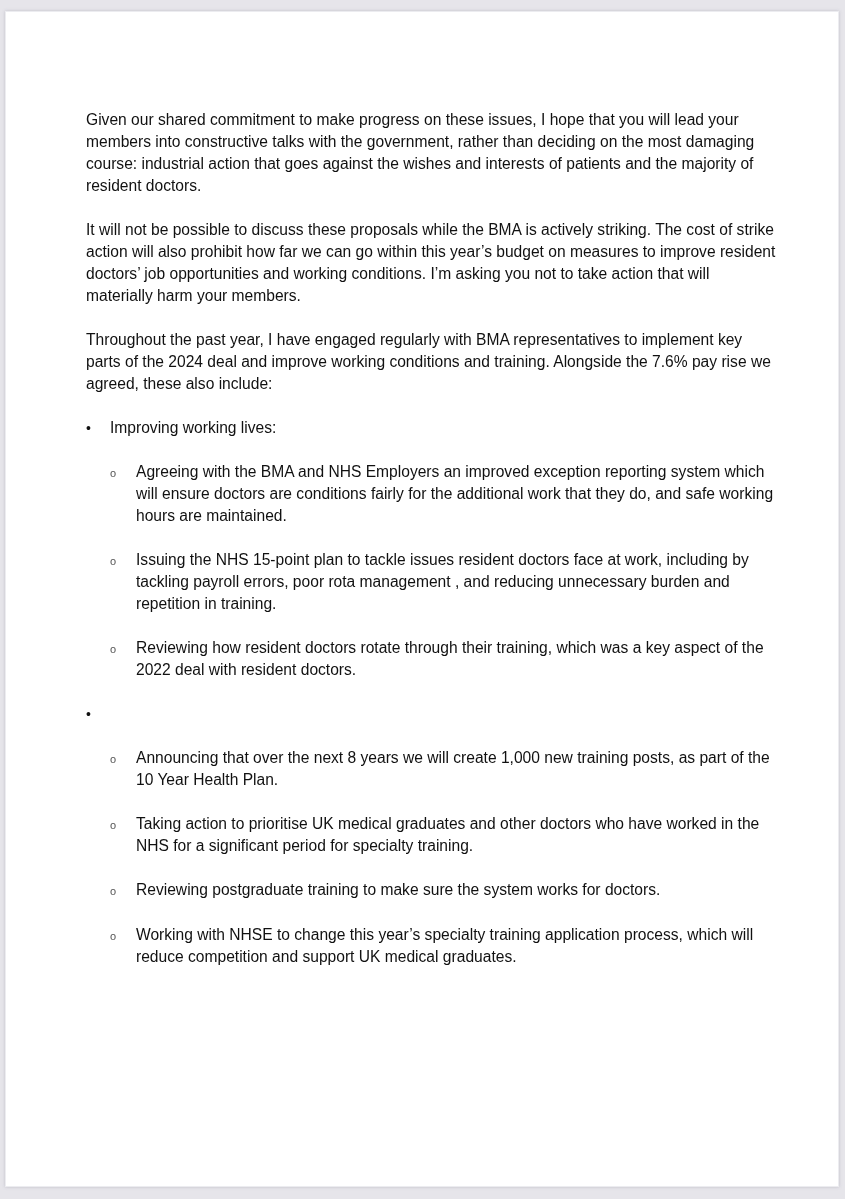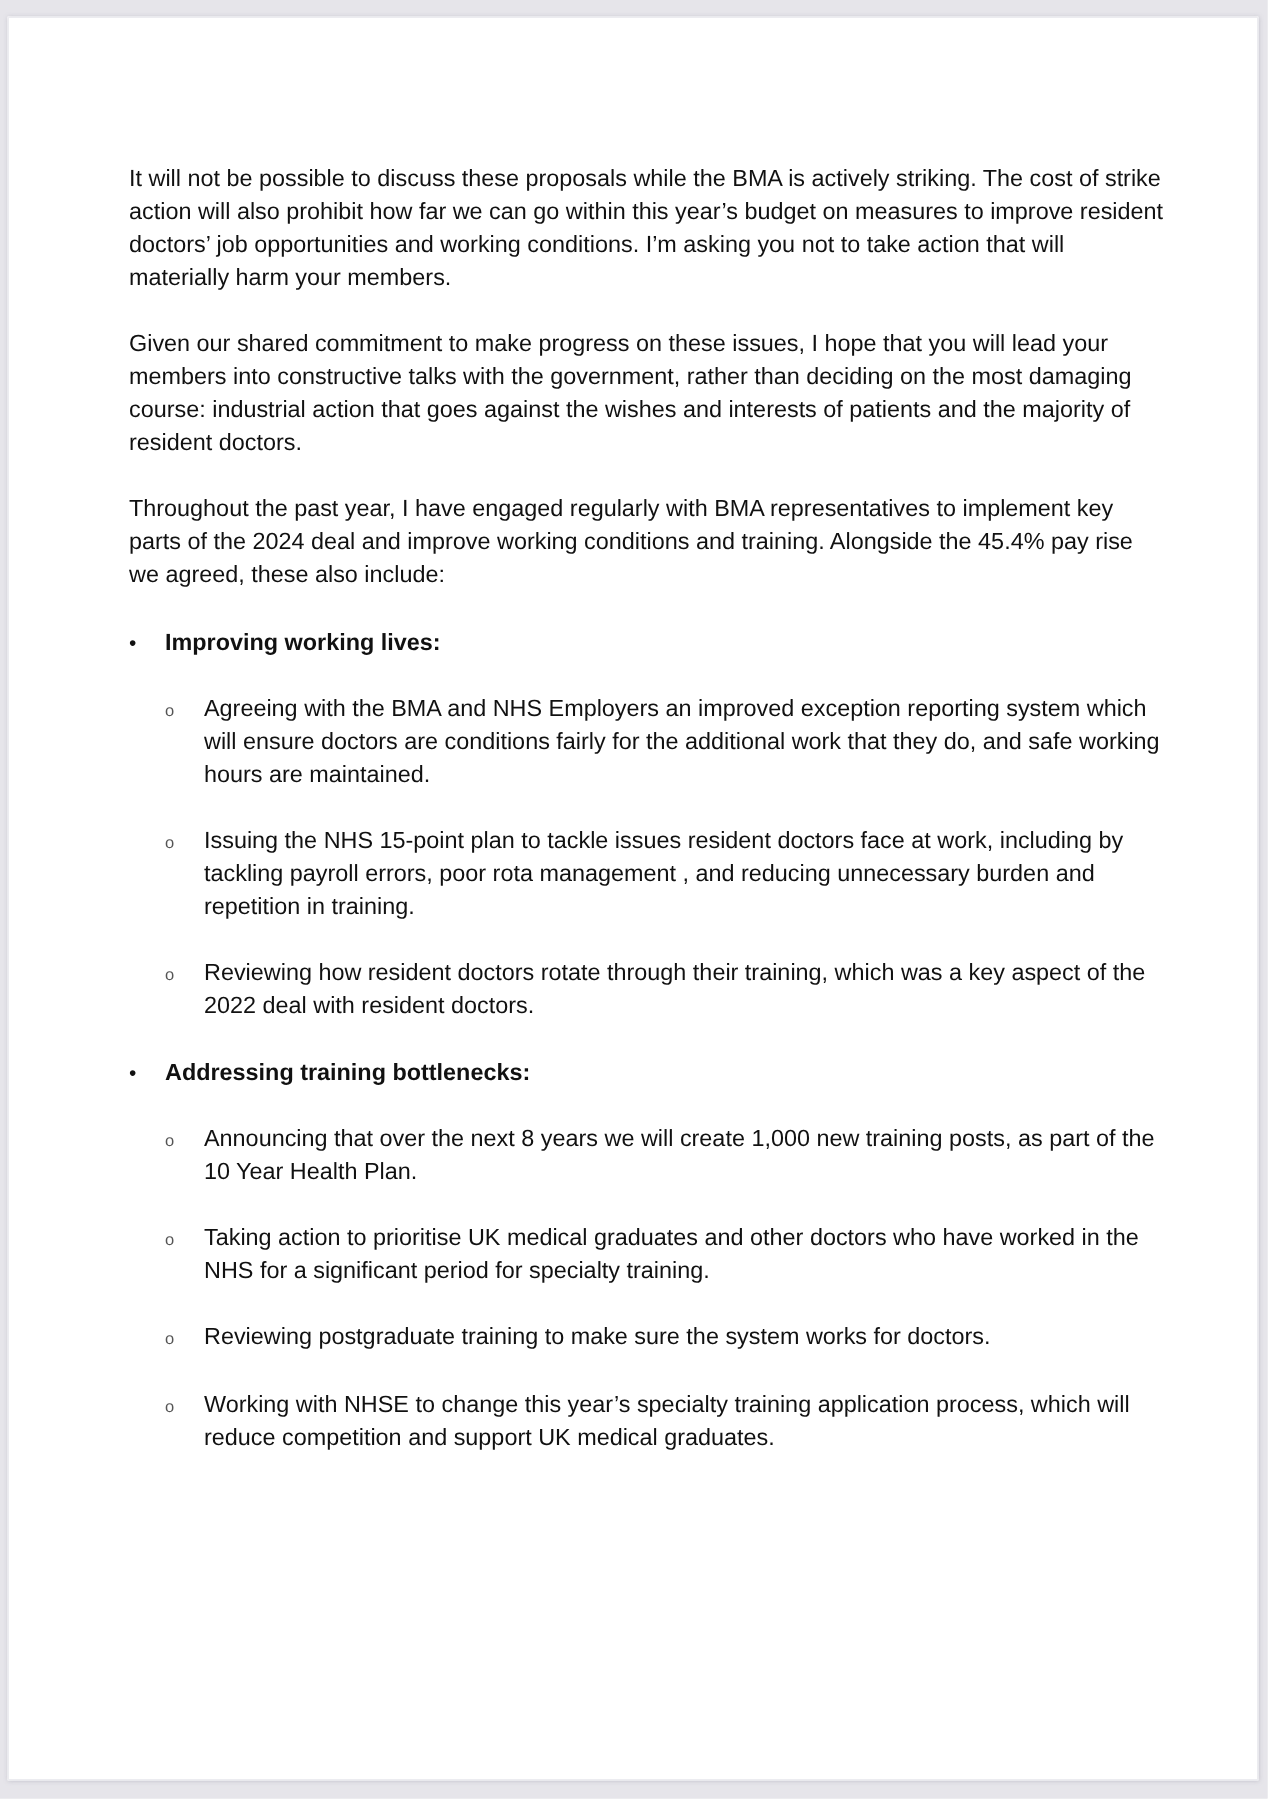--- a/index.html
+++ b/index.html
@@ -40,21 +40,21 @@
       display: flex;
       align-items: baseline;
       margin: 0 0 22px 0;
     }
     .bullet {
       width: 24px;
       flex: 0 0 24px;
       font-size: 14px;
     }
     .section-title {
-      font-weight: bold;
+      font-weight: normal;
     }
     .subitem {
       display: flex;
       align-items: baseline;
       margin: 0 0 22px 24px;
     }
     .sub-bullet {
       width: 26px;
       flex: 0 0 26px;
       font-size: 11px;
@@ -62,23 +62,23 @@
     }
     .sub-text {
       flex: 1;
     }
   </style>
 </head>
 <body>
 
 <div class="page">
   <div class="content">
+    <p class="para">Given our shared commitment to make progress on these issues, I hope that you will lead your members into constructive talks with the government, rather than deciding on the most damaging course: industrial action that goes against the wishes and interests of patients and the majority of resident doctors.</p>
     <p class="para">It will not be possible to discuss these proposals while the BMA is actively striking.  The cost of strike action will also prohibit how far we can go within this year’s budget on measures to improve resident doctors’ job opportunities and working conditions. I’m asking you not to take action that will materially harm your members.</p>
-    <p class="para">Given our shared commitment to make progress on these issues, I hope that you will lead your members into constructive talks with the government, rather than deciding on the most damaging course: industrial action that goes against the wishes and interests of patients and the majority of resident doctors.</p>
-    <p class="para">Throughout the past year, I have engaged regularly with BMA representatives to implement key parts of the 2024 deal and improve working conditions and training. Alongside the 45.4% pay rise we agreed, these also include:</p>
+    <p class="para">Throughout the past year, I have engaged regularly with BMA representatives to implement key parts of the 2024 deal and improve working conditions and training. Alongside the 7.6% pay rise we agreed, these also include:</p>
 
     <div class="section">
       <div class="section-head">
         <span class="bullet">•</span>
         <span class="section-title">Improving working lives:</span>
       </div>
       <div class="subitem">
         <span class="sub-bullet">o</span>
         <span class="sub-text">Agreeing with the BMA and NHS Employers an improved exception reporting system which will ensure doctors are conditions fairly for the additional work that they do, and safe working hours are maintained.</span>
       </div>
@@ -88,21 +88,20 @@
       </div>
       <div class="subitem">
         <span class="sub-bullet">o</span>
         <span class="sub-text">Reviewing how resident doctors rotate through their training, which was a key aspect of the 2022 deal with resident doctors.</span>
       </div>
     </div>
 
     <div class="section">
       <div class="section-head">
         <span class="bullet">•</span>
-        <span class="section-title">Addressing training bottlenecks:</span>
       </div>
       <div class="subitem">
         <span class="sub-bullet">o</span>
         <span class="sub-text">Announcing that over the next 8 years we will create 1,000 new training posts, as part of the 10 Year Health Plan.</span>
       </div>
       <div class="subitem">
         <span class="sub-bullet">o</span>
         <span class="sub-text">Taking action to prioritise UK medical graduates and other doctors who have worked in the NHS for a significant period for specialty training.</span>
       </div>
       <div class="subitem">

